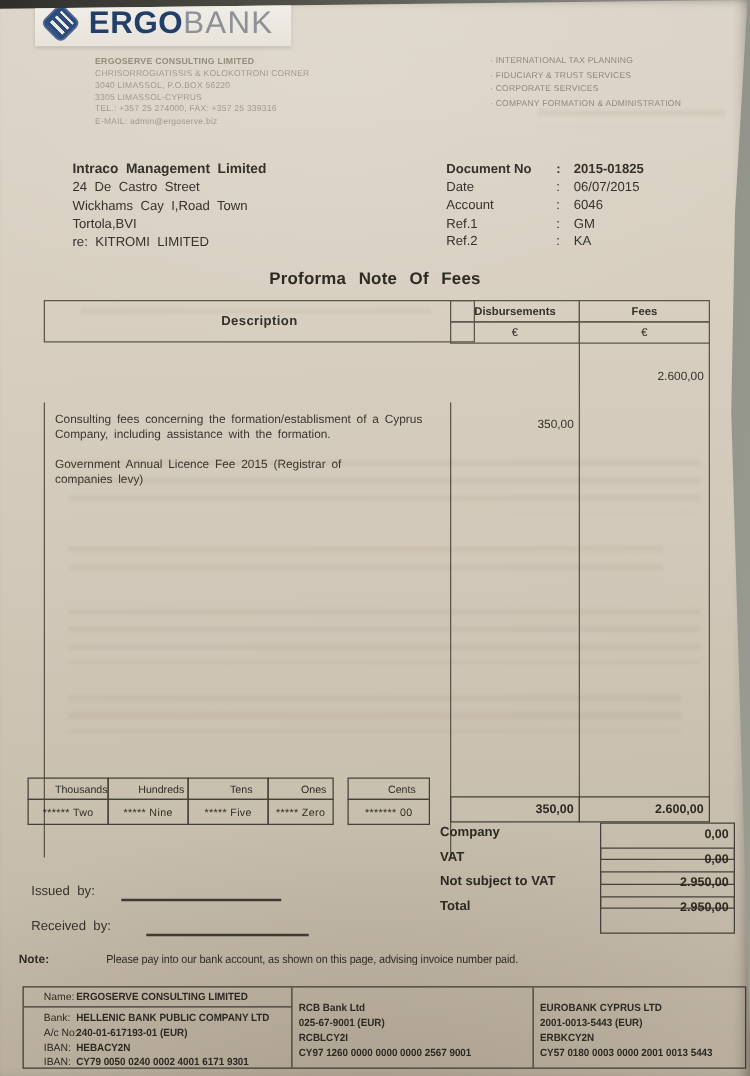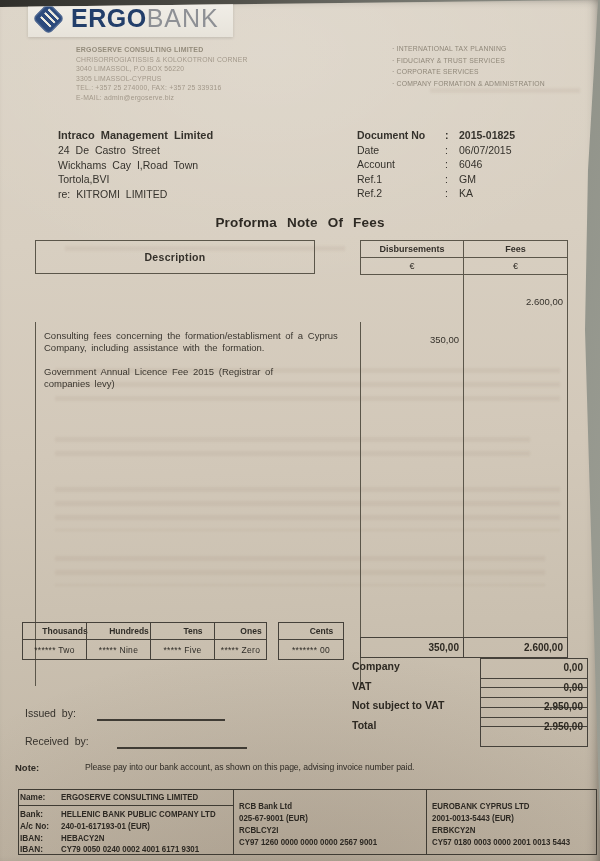--- a/index.html
+++ b/index.html
@@ -39,21 +39,21 @@
   .docrow{display:flex;}
   .doclabel{width:88px;}
   .docsep{width:14px;}
   .docrow.first{font-weight:700;}
   .title{left:0;top:215px;width:600px;text-align:center;font-weight:700;font-size:13.5px;
     color:#2e2a24;word-spacing:6px;letter-spacing:.2px;}
   
   .fee{left:35px;top:240px;width:533px;height:418px;}
   .cell{position:absolute;box-sizing:border-box;border:1px solid #5b564a;display:flex;
     align-items:center;justify-content:center;color:#34302a;}
-  .th-desc{left:0;top:0;width:280px;height:34px;font-weight:700;font-size:10.5px;letter-spacing:.3px;}
+  .th-desc{left:0;top:0;width:345px;height:34px;font-weight:700;font-size:10.5px;letter-spacing:.3px;}
   .th-disb{left:325px;top:0;width:104px;height:18px;font-weight:700;font-size:9px;}
   .th-disb-cur{left:325px;top:17px;width:104px;height:18px;font-size:9px;}
   .th-fees{left:428px;top:0;width:105px;height:18px;font-weight:700;font-size:9px;}
   .th-fees-cur{left:428px;top:17px;width:105px;height:18px;font-size:9px;}
   .bd-desc{position:absolute;left:0;top:34px;width:326px;height:364px;box-sizing:border-box;
     border-left:1px solid #5b564a;border-right:1px solid #5b564a;padding:8px;margin-top:48px;}
   .bd-disb{position:absolute;left:325px;top:34px;width:104px;height:364px;box-sizing:border-box;
     border-right:1px solid #5b564a;}
   .bd-fees{position:absolute;left:428px;top:34px;width:105px;height:364px;box-sizing:border-box;
     border-right:1px solid #5b564a;}
@@ -64,21 +64,21 @@
   .amt-fees{left:428px;top:56px;width:100px;}
   .amt-disb{left:325px;top:94px;width:99px;}
   .tot{position:absolute;box-sizing:border-box;border:1px solid #45413a;font-weight:700;
     font-size:10px;color:#2d2922;text-align:right;padding:4px 4px 0 0;}
   .tot-disb{left:325px;top:397px;width:104px;height:21px;}
   .tot-fees{left:428px;top:397px;width:105px;height:21px;}
   
   .words{left:22px;top:622px;width:323px;height:38px;}
   .wcell{position:absolute;box-sizing:border-box;border:1px solid #45413a;display:flex;
     align-items:center;justify-content:center;font-size:8.5px;color:#2f2c27;}
-  .wh{top:0;height:18px;font-weight:700;padding-left:21px;}
+  .wh{top:0;height:18px;font-weight:400;padding-left:21px;}
   .wv{top:17px;height:21px;letter-spacing:.3px;}
   .wc0{left:0;width:65px;} .wc1{left:64px;width:65px;} .wc2{left:128px;width:65px;}
   .wc3{left:192px;width:53px;} .wc4{left:256px;width:66px;}
   
   .sum-label{position:absolute;left:352px;font-weight:700;font-size:10.5px;color:#2d2922;}
   .sum-box{position:absolute;left:480px;width:108px;height:30px;border:1px solid #45413a;
     box-sizing:border-box;font-weight:700;font-size:10px;color:#2d2922;text-align:right;
     padding:3px 4px 0 0;}
   .sl0{top:660px;} .sb0{top:658px;}
   .sl1{top:680px;} .sb1{top:678px;}
@@ -93,21 +93,21 @@
   .line-received{left:117px;top:747px;width:130px;}
   
   .note-label{left:15px;top:762px;font-size:9.5px;font-weight:700;color:#2f2b25;}
   .note-text{left:85px;top:762px;font-size:9.3px;color:#2f2b25;transform:scaleX(.93);
     transform-origin:left top;letter-spacing:-.1px;white-space:nowrap;}
   
   .bank{left:18px;top:789px;width:579px;height:66px;border:1.2px solid #3f3b33;box-sizing:border-box;color:#2c2822;}
   .vdiv{position:absolute;top:0;bottom:0;width:1.2px;background:#3f3b33;}
   .vdiv1{left:214px;} .vdiv2{left:407px;}
   .bank-name-row{position:absolute;left:0;top:0;width:214px;height:15px;border-bottom:1.2px solid #3f3b33;}
-  .bk-lab{position:absolute;left:1px;font-size:8.3px;font-weight:bold;}
+  .bk-lab{position:absolute;left:16px;font-size:8.3px;}
   .bk-line{position:absolute;font-size:8.3px;font-weight:600;transform:scaleX(.95);
     transform-origin:left top;white-space:nowrap;}
   .bny{top:2px;}
   .b1x{left:42px;} .b2x{left:220px;} .b3x{left:413px;}
   .r0{top:19px;} .r1{top:31px;} .r2{top:43px;} .r3{top:54px;}
   .q0{top:11px;} .q1{top:23px;} .q2{top:35px;} .q3{top:47px;}
 </style>
 </head>
 <body>
 

